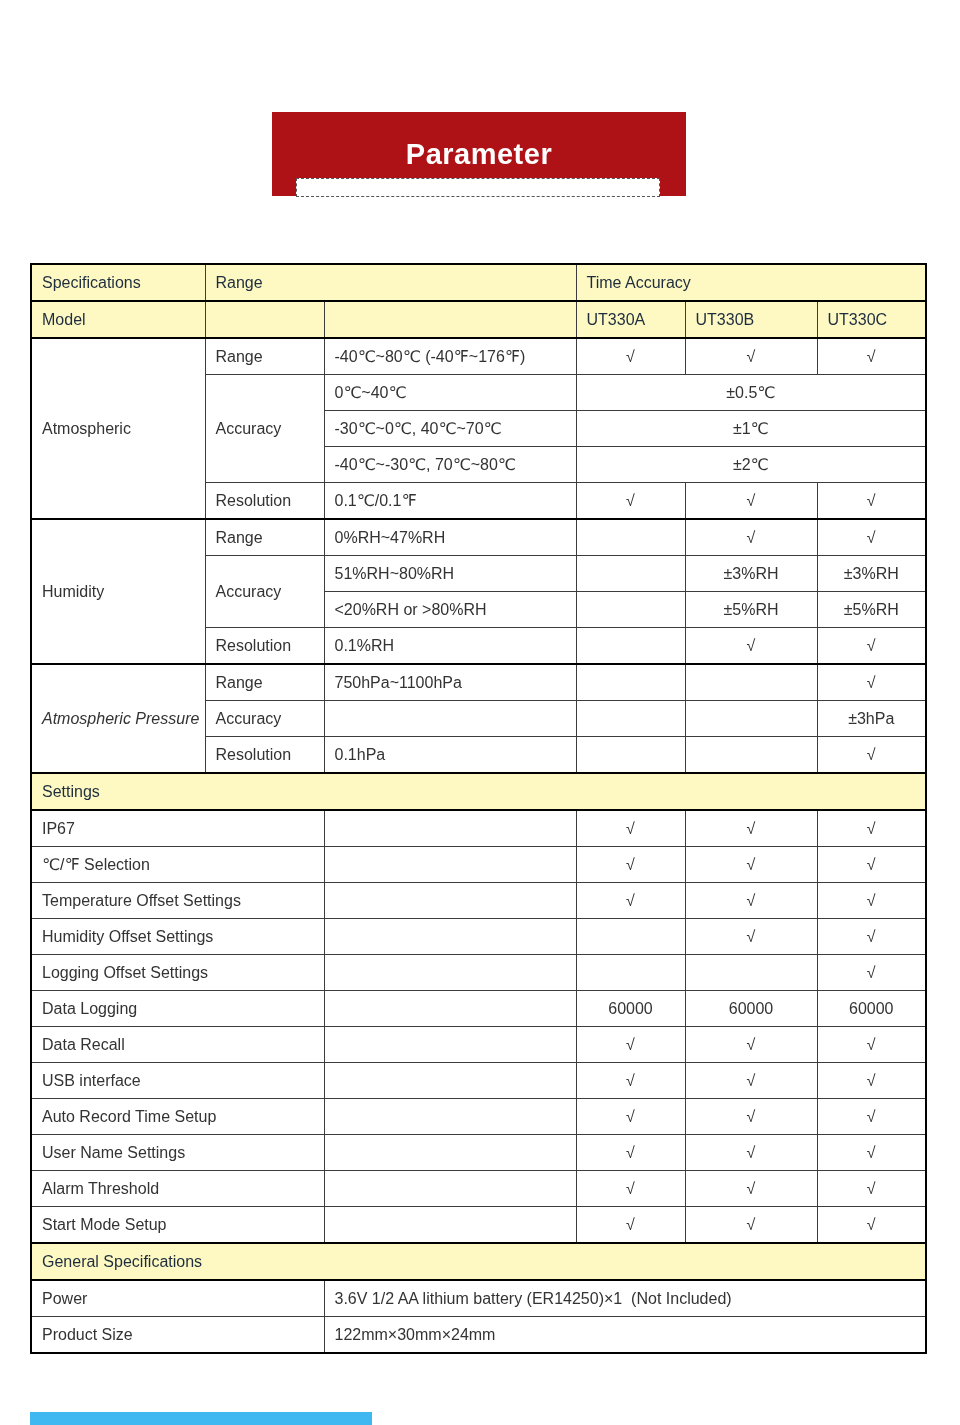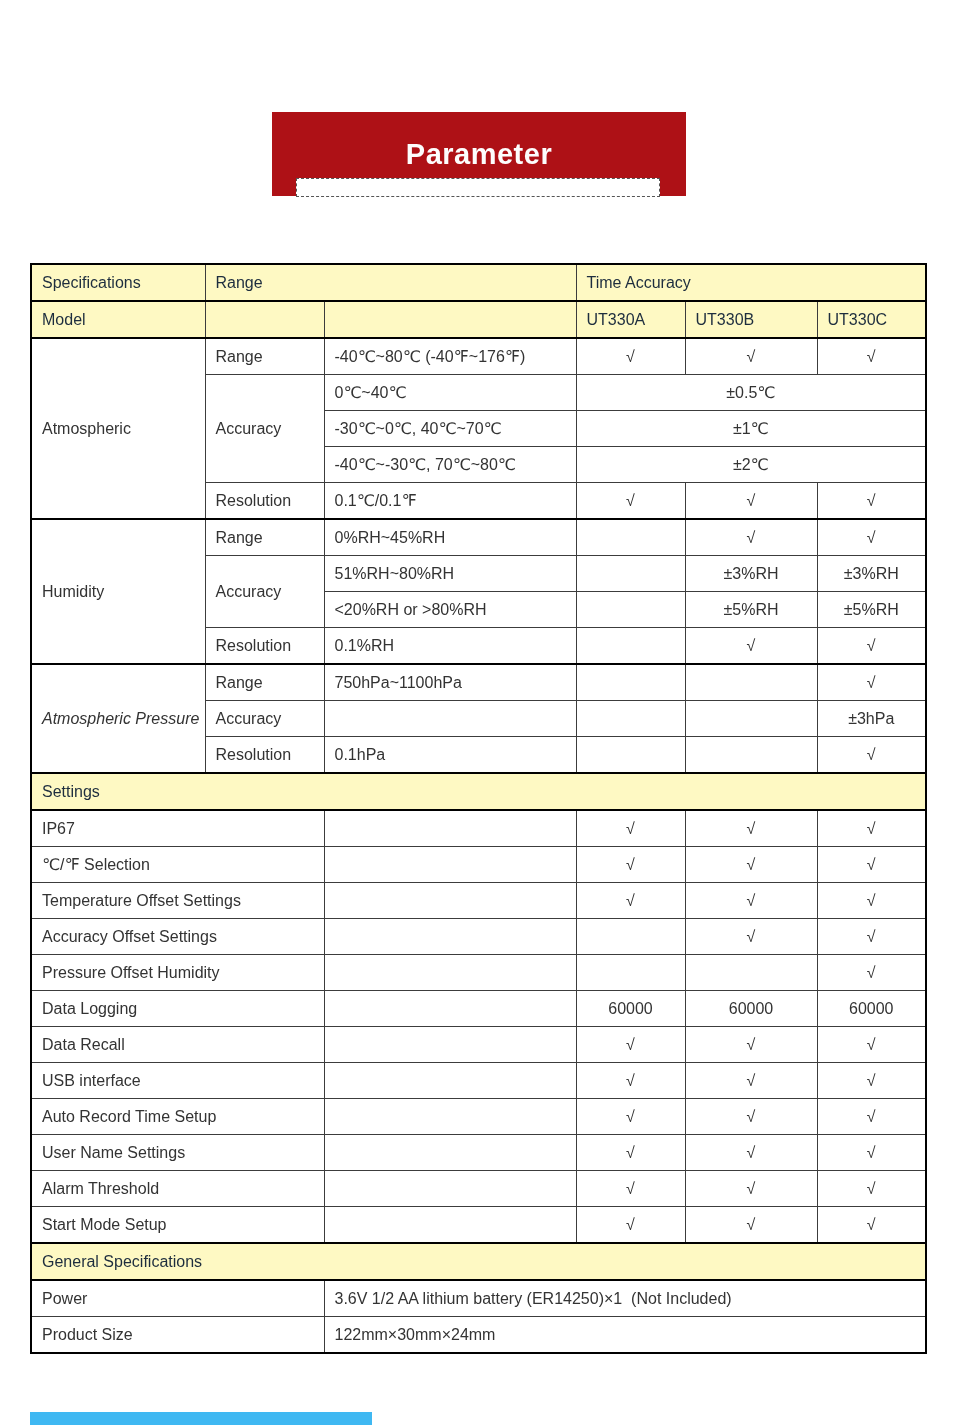--- a/index.html
+++ b/index.html
@@ -91,21 +91,21 @@
     <td>Resolution</td>
     <td>0.1℃/0.1℉</td>
     <td class="c chk">√</td>
     <td class="c chk">√</td>
     <td class="c chk">√</td>
   </tr>
 
   <tr class="tk">
     <td rowspan="4">Humidity</td>
     <td>Range</td>
-    <td>0%RH~45%RH</td>
+    <td>0%RH~47%RH</td>
     <td class="c chk"></td>
     <td class="c chk">√</td>
     <td class="c chk">√</td>
   </tr>
   <tr>
     <td rowspan="2">Accuracy</td>
     <td>51%RH~80%RH</td>
     <td class="c"></td>
     <td class="c">±3%RH</td>
     <td class="c">±3%RH</td>
@@ -166,28 +166,28 @@
     <td class="c chk">√</td>
   </tr>
   <tr>
     <td colspan="2">Temperature Offset Settings</td>
     <td></td>
     <td class="c chk">√</td>
     <td class="c chk">√</td>
     <td class="c chk">√</td>
   </tr>
   <tr>
-    <td colspan="2">Accuracy Offset Settings</td>
-    <td></td>
-    <td class="c chk"></td>
-    <td class="c chk">√</td>
-    <td class="c chk">√</td>
-  </tr>
-  <tr>
-    <td colspan="2">Pressure Offset Humidity</td>
+    <td colspan="2">Humidity Offset Settings</td>
+    <td></td>
+    <td class="c chk"></td>
+    <td class="c chk">√</td>
+    <td class="c chk">√</td>
+  </tr>
+  <tr>
+    <td colspan="2">Logging Offset Settings</td>
     <td></td>
     <td class="c chk"></td>
     <td class="c chk"></td>
     <td class="c chk">√</td>
   </tr>
   <tr>
     <td colspan="2">Data Logging</td>
     <td></td>
     <td class="c">60000</td>
     <td class="c">60000</td>

